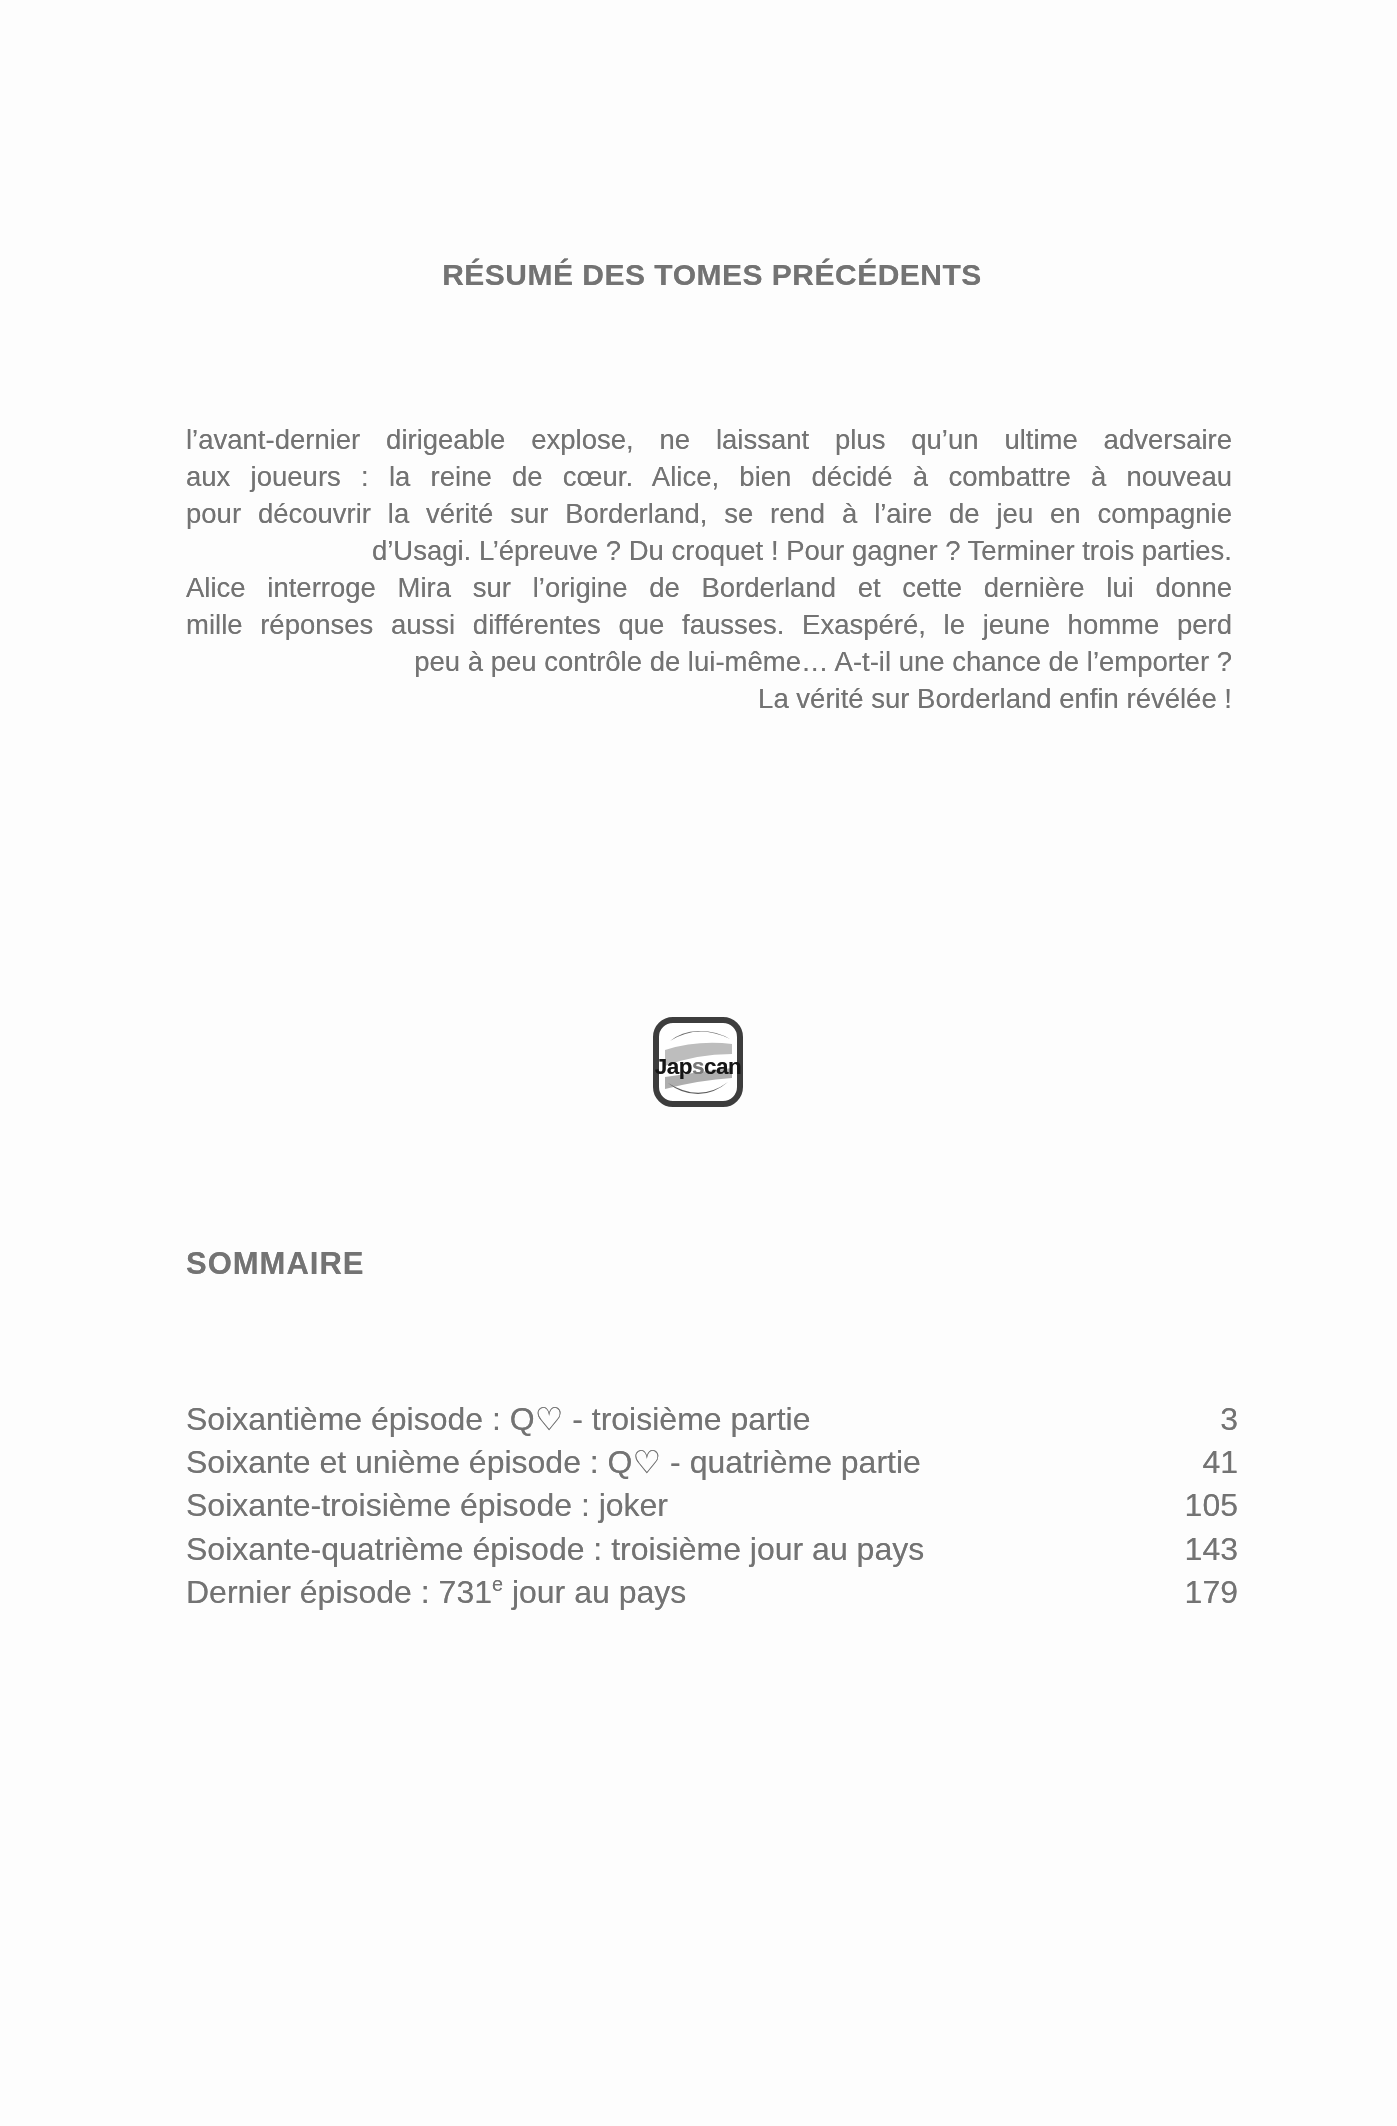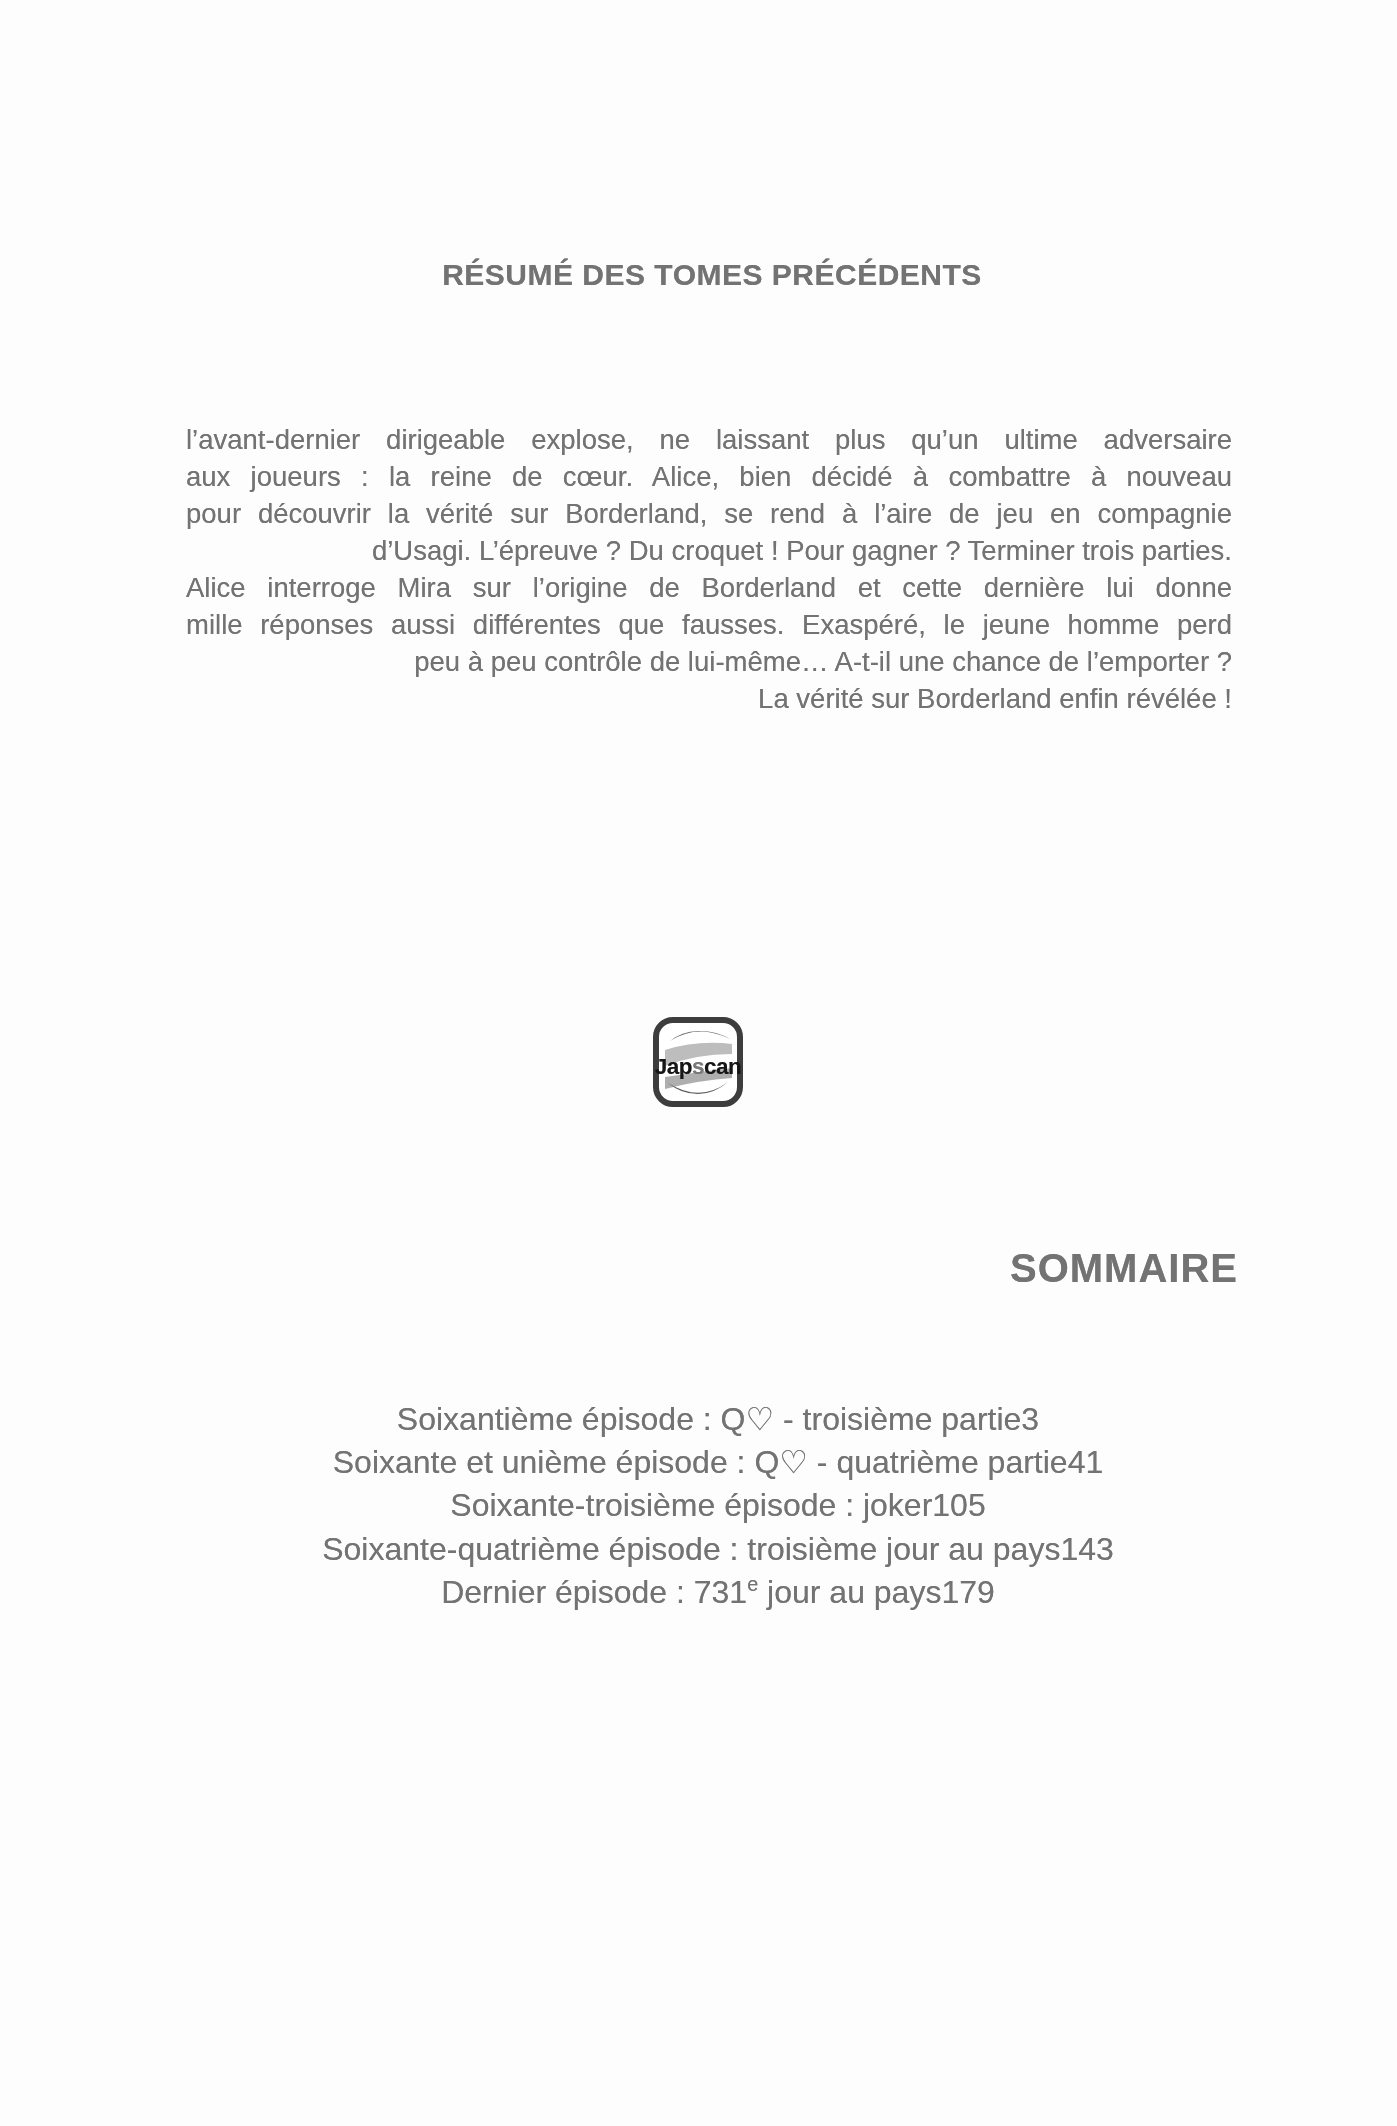--- a/index.html
+++ b/index.html
@@ -44,39 +44,38 @@
     top: 1016px;
     left: 652px;
     width: 92px;
     height: 92px;
   }
   .sommaire-title {
     position: absolute;
     top: 1246px;
     left: 186px;
     width: 1052px;
-    text-align: right;
-    font-size: 40px;
+    text-align: left;
+    font-size: 31px;
     font-weight: bold;
     letter-spacing: 1px;
   }
   .toc {
     position: absolute;
     top: 1398px;
     left: 186px;
     width: 1052px;
     font-size: 32px;
   }
   .toc-row {
     display: flex;
-    justify-content: center;
+    justify-content: space-between;
     align-items: baseline;
     height: 43.2px;
     line-height: 43.2px;
-    margin-left: 12px;
   }
   .toc-label { white-space: nowrap; }
   .toc-label sup {
     font-size: 0.62em;
     line-height: 0;
     vertical-align: super;
   }
   .toc-page {
     text-align: right;
     white-space: nowrap;

